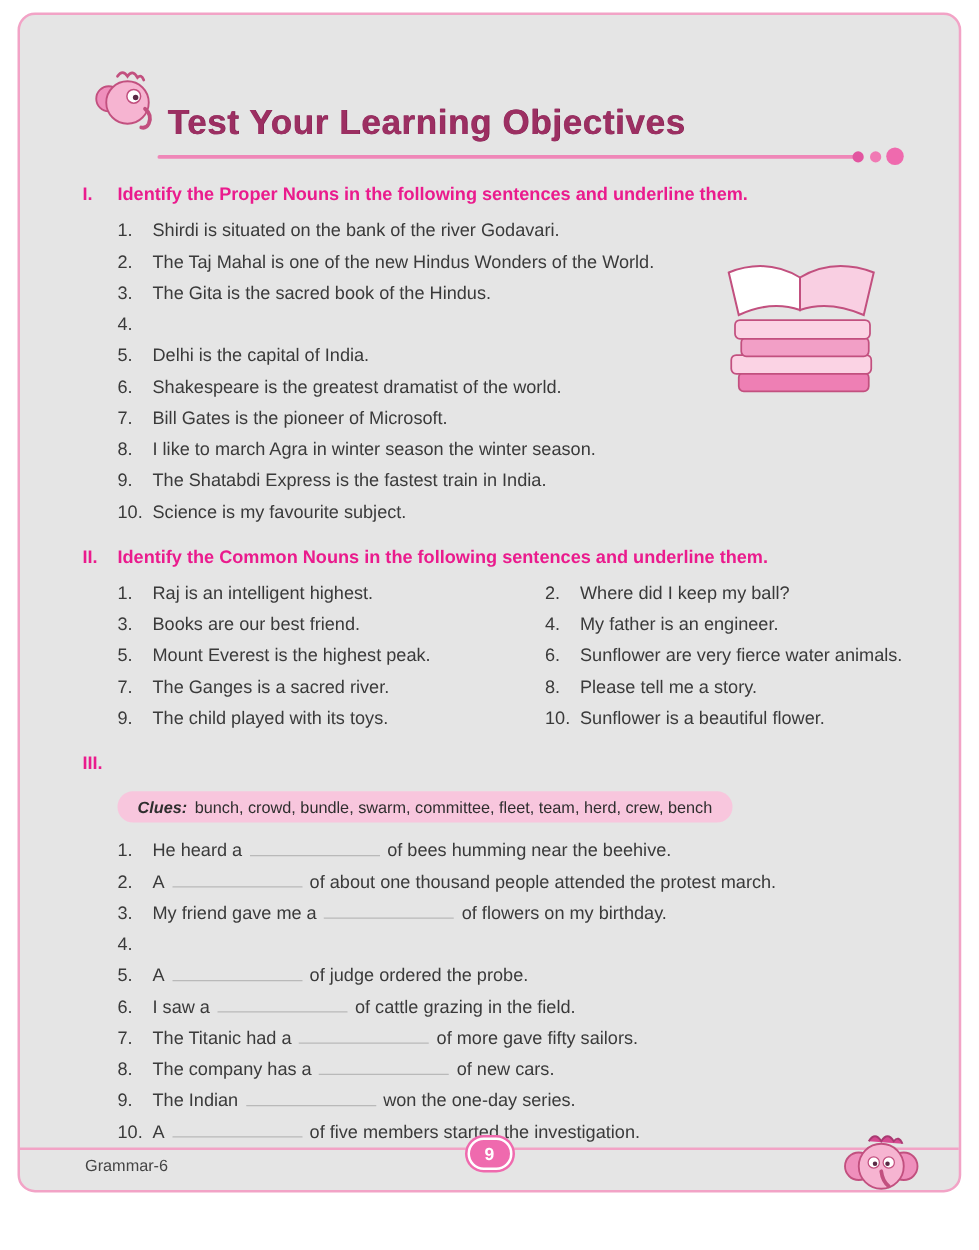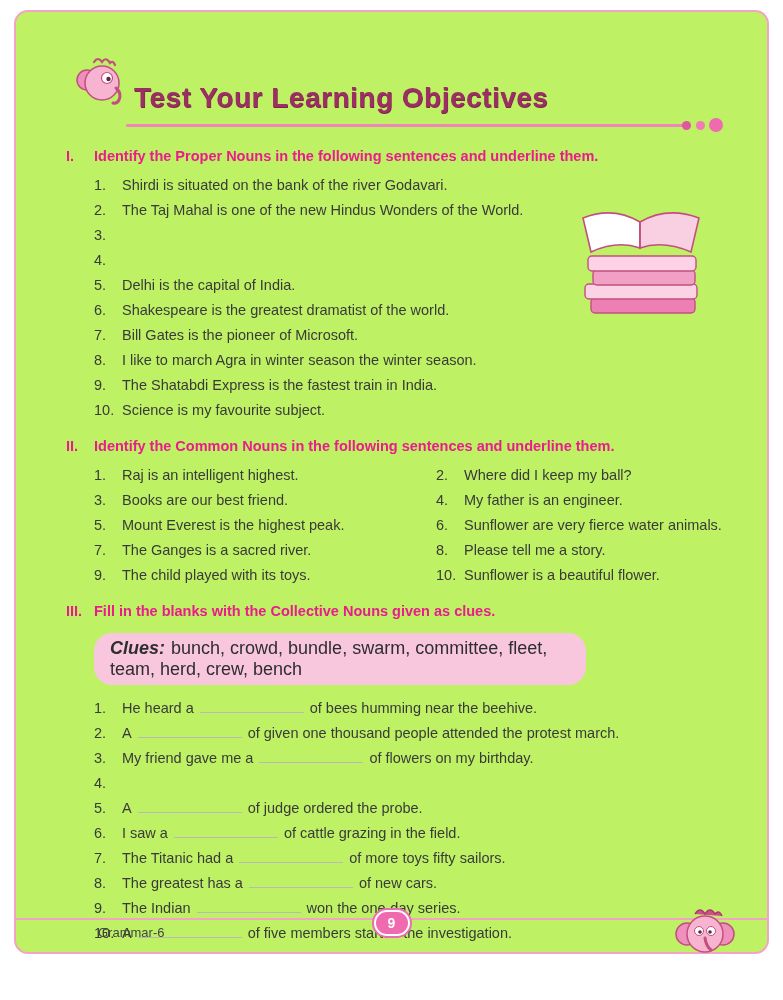--- a/index.html
+++ b/index.html
@@ -1,19 +1,19 @@
 <!DOCTYPE html>
 <html><head>
 <meta charset="utf-8">
 <style>
   * { margin:0; padding:0; box-sizing:border-box; }
   html,body { width:783px; height:1000px; background:#ffffff; font-family:"Liberation Sans", sans-serif; }
   .page {
     position:absolute; top:10px; left:14px; right:14px; bottom:46px;
-    border:2.5px solid #f2a3c6; border-radius:14px; background:#bef264; overflow:visible;
+    border:2.5px solid #f2a3c6; border-radius:14px; background:#e5e5e5; overflow:visible;
   }
   
   .header { display:flex; align-items:flex-end; margin:48px 0 0 58px; height:52px; }
   .title {
     font-size:28px; font-weight:800; color:#9c2f62; letter-spacing:.5px;
     margin-left:10px; line-height:1; text-shadow:0.5px 0.5px 0 #7c2350;
   }
   .rule-row { position:relative; margin:6px 0 0 110px; width:600px; height:14px; }
   .rule { position:absolute; left:0; top:6px; width:560px; height:2.5px; background:#ef87b8; border-radius:2px; }
   .dot { position:absolute; border-radius:50%; background:#ef6aae; }
@@ -26,28 +26,28 @@
   .sec-num { width:28px; flex-shrink:0; }
   .item { display:flex; height:25px; align-items:center; font-size:14.5px; color:#3a3a3a; margin-left:28px; }
   .inum { width:28px; flex-shrink:0; }
   .itext { white-space:nowrap; }
   .two-col { display:grid; grid-template-columns:342px 1fr; }
   .two-col .item { margin-left:28px; }
   .blank { display:inline-block; width:104px; border-bottom:1.3px solid #b9b9b9; height:13px; margin:0 6px; vertical-align:baseline; }
   
   .clues {
     margin:14px 0 10px 28px; width:492px; background:#f8c6dd; border-radius:18px;
-    padding:5px 16px; font-size:18px; color:#2e2e2e;
+    padding:5px 16px; font-size:13px; color:#2e2e2e;
   }
   .clues-label { font-weight:700; font-style:italic; margin-right:6px; }
   
   .books { position:absolute; top:188px; right:48px; width:158px; height:120px; }
   
   .footer-line { position:absolute; left:0; right:0; bottom:32px; height:2.5px; background:#f2a3c6; }
-  .book-name { position:absolute; left:82px; bottom:12px; font-size:13px; color:#444; }
+  .book-name { position:absolute; left:52px; bottom:12px; font-size:13px; color:#444; }
   .page-badge {
     position:absolute; left:50%; transform:translateX(-50%); bottom:16px;
     min-width:36px; height:26px; line-height:22px; text-align:center; padding:0 8px;
     background:#ef6aae; color:#fff; font-size:14px; font-weight:700;
     border:2px solid #fff; border-radius:14px; box-shadow:0 0 0 2px #ef6aae;
   }
   .mascot2 { position:absolute; right:28px; bottom:-14px; }
 </style>
 </head>
 <body>
@@ -96,20 +96,21 @@
       <div class="item">
           <span class="inum">1.</span>
           <span class="itext">Shirdi is situated on the bank of the river Godavari.</span>
         </div>
       <div class="item">
           <span class="inum">2.</span>
           <span class="itext">The Taj Mahal is one of the new Hindus Wonders of the World.</span>
         </div>
       <div class="item">
           <span class="inum">3.</span>
+          <span class="itext">The Gita is the sacred book of the Hindus.</span>
         </div>
       <div class="item">
           <span class="inum">4.</span>
         </div>
       <div class="item">
           <span class="inum">5.</span>
           <span class="itext">Delhi is the capital of India.</span>
         </div>
       <div class="item">
           <span class="inum">6.</span>
@@ -178,55 +179,54 @@
         <div class="item">
             <span class="inum">10.</span>
             <span class="itext">Sunflower is a beautiful flower.</span>
           </div>
       </div>
     </section>
 
     <section>
       <div class="sec-head">
         <span class="sec-num">III.</span>
-        <span class="sec-title">Fill in the blanks with the Collective Nouns given as clues.</span>
       </div>
       <div class="clues">
         <span class="clues-label">Clues:</span><span>bunch, crowd, bundle, swarm, committee, fleet, team, herd, crew, bench</span>
       </div>
       <div class="item">
           <span class="inum">1.</span>
           <span class="itext"><span>He heard a</span><span class="blank"></span><span>of bees humming near the beehive.</span></span>
         </div>
       <div class="item">
           <span class="inum">2.</span>
-          <span class="itext"><span>A</span><span class="blank"></span><span>of given one thousand people attended the protest march.</span></span>
+          <span class="itext"><span>A</span><span class="blank"></span><span>of about one thousand people attended the protest march.</span></span>
         </div>
       <div class="item">
           <span class="inum">3.</span>
           <span class="itext"><span>My friend gave me a</span><span class="blank"></span><span>of flowers on my birthday.</span></span>
         </div>
       <div class="item">
           <span class="inum">4.</span>
         </div>
       <div class="item">
           <span class="inum">5.</span>
           <span class="itext"><span>A</span><span class="blank"></span><span>of judge ordered the probe.</span></span>
         </div>
       <div class="item">
           <span class="inum">6.</span>
           <span class="itext"><span>I saw a</span><span class="blank"></span><span>of cattle grazing in the field.</span></span>
         </div>
       <div class="item">
           <span class="inum">7.</span>
-          <span class="itext"><span>The Titanic had a</span><span class="blank"></span><span>of more toys fifty sailors.</span></span>
+          <span class="itext"><span>The Titanic had a</span><span class="blank"></span><span>of more gave fifty sailors.</span></span>
         </div>
       <div class="item">
           <span class="inum">8.</span>
-          <span class="itext"><span>The greatest has a</span><span class="blank"></span><span>of new cars.</span></span>
+          <span class="itext"><span>The company has a</span><span class="blank"></span><span>of new cars.</span></span>
         </div>
       <div class="item">
           <span class="inum">9.</span>
           <span class="itext"><span>The Indian</span><span class="blank"></span><span>won the one-day series.</span></span>
         </div>
       <div class="item">
           <span class="inum">10.</span>
           <span class="itext"><span>A</span><span class="blank"></span><span>of five members started the investigation.</span></span>
         </div>
     </section>

